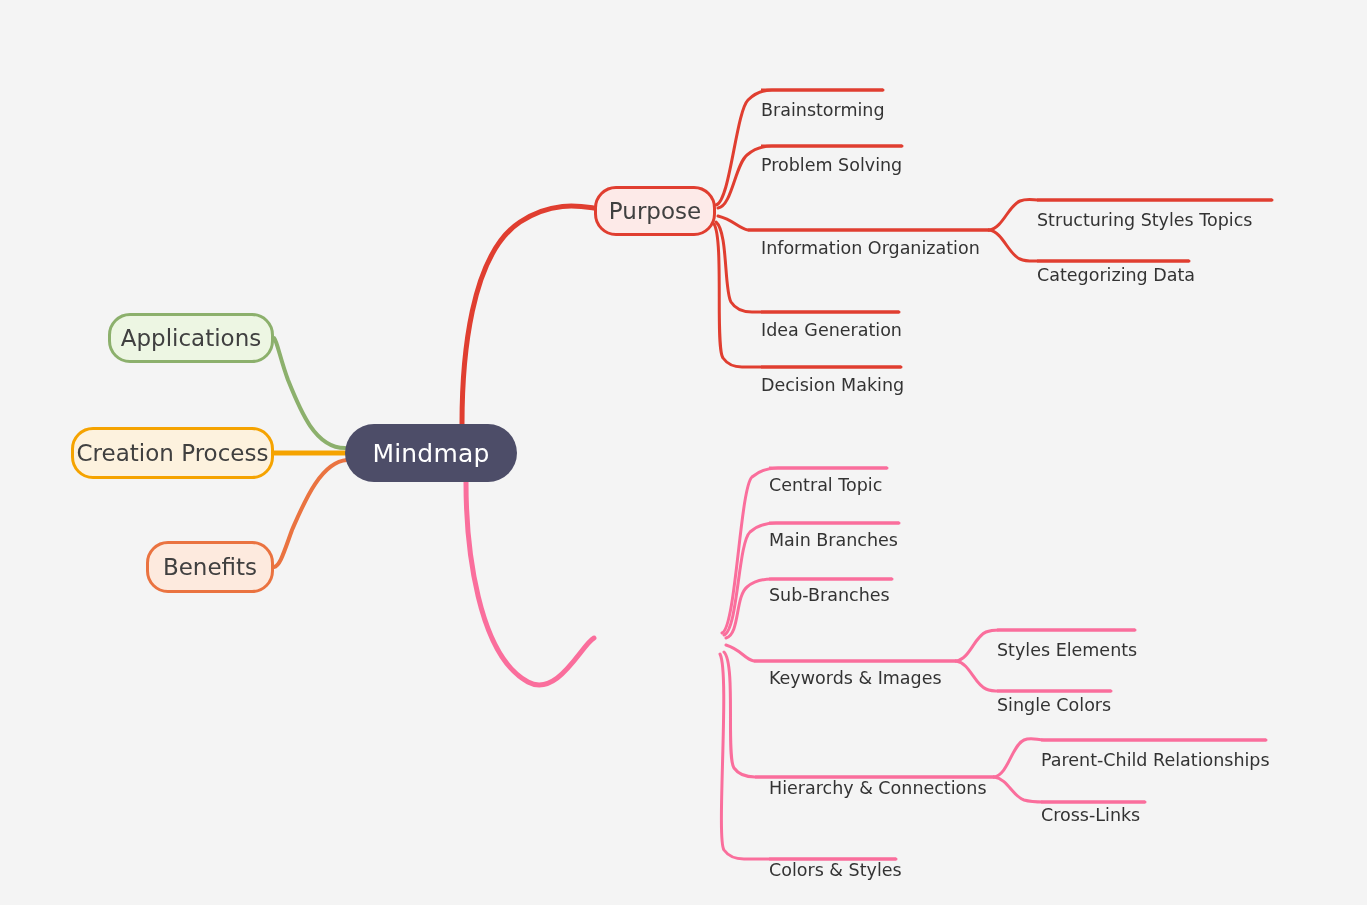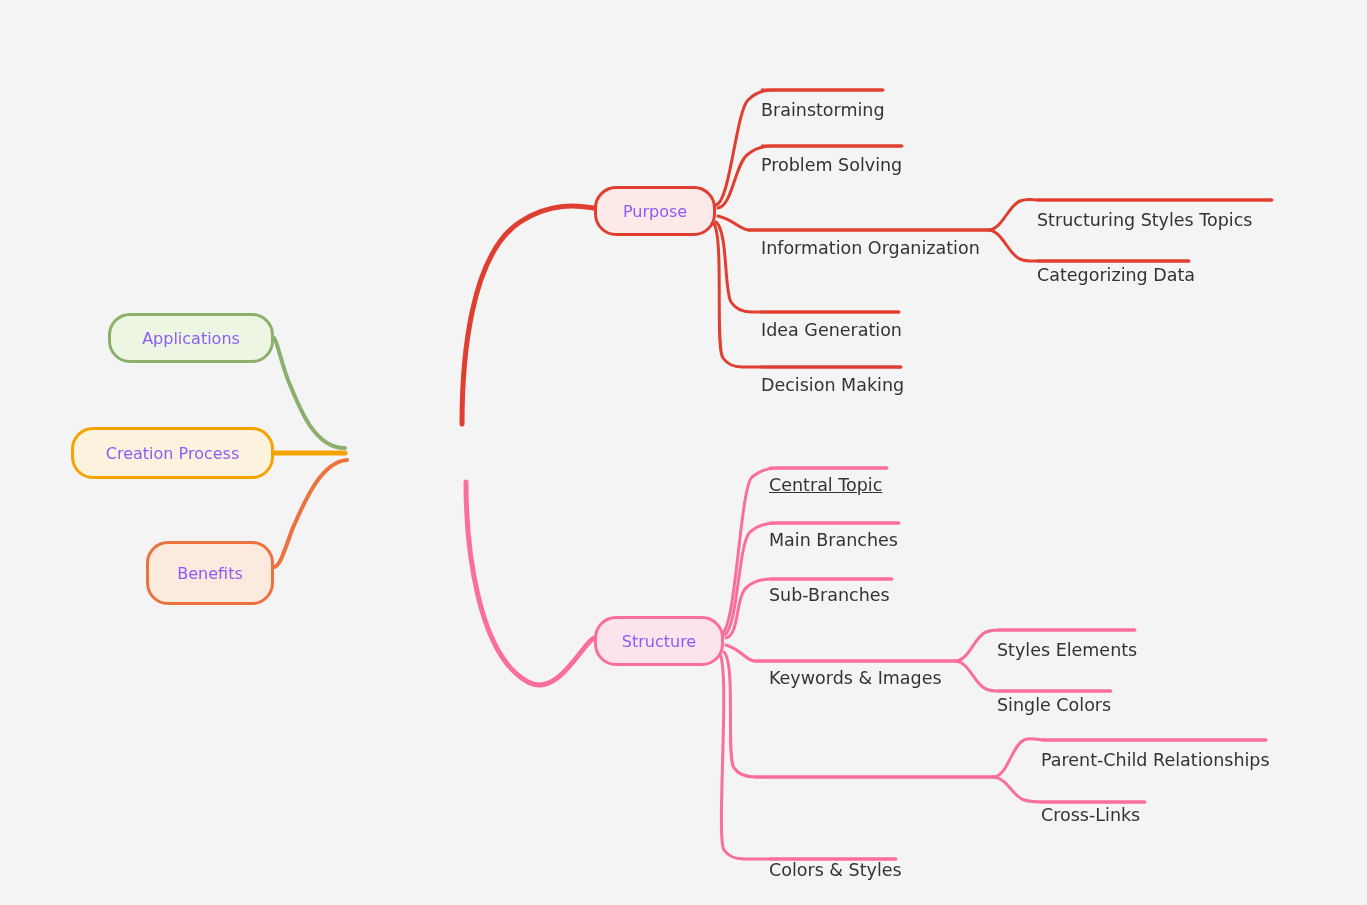--- a/index.html
+++ b/index.html
@@ -36,22 +36,22 @@
     background: #4d4d68;
     color: #ffffff;
     border-radius: 36px;
     font-size: 25px;
     letter-spacing: 0.2px;
   }
   .node-branch {
     border-radius: 22px;
     border-style: solid;
     border-width: 3px;
-    font-size: 16px;
-    color: #8b5cf6;
+    font-size: 23px;
+    color: #404040;
   }
   .node-leaf {
     font-size: 17.5px;
     color: #333333;
     background: transparent;
     justify-content: flex-start;
     align-items: flex-end;
     padding-bottom: 1px;
     margin-top: 31px;
   }
@@ -108,40 +108,40 @@
     <line x1="769" y1="579" x2="892" y2="579" stroke="#fa6e9c" stroke-width="3"></line>
     <line x1="754" y1="661" x2="956" y2="661" stroke="#fa6e9c" stroke-width="3"></line>
     <line x1="755" y1="777" x2="994" y2="777" stroke="#fa6e9c" stroke-width="3"></line>
     <line x1="769" y1="859" x2="896" y2="859" stroke="#fa6e9c" stroke-width="3"></line>
     <line x1="997" y1="630" x2="1135" y2="630" stroke="#fa6e9c" stroke-width="3"></line>
     <line x1="997" y1="691" x2="1111" y2="691" stroke="#fa6e9c" stroke-width="3"></line>
     <line x1="1041" y1="740" x2="1266" y2="740" stroke="#fa6e9c" stroke-width="3"></line>
     <line x1="1041" y1="802" x2="1145" y2="802" stroke="#fa6e9c" stroke-width="3"></line>
   </svg>
 
+  <div class="node node-root" style="left:345px; top:424px; width:172px; height:58px;">
+    <span>Mindmap</span>
+  </div>
 
   <div class="node node-branch" style="left:108px; top:313px; width:166px; height:50px; border-color:#8cb06c; background:#edf6e3;">
     <span>Applications</span>
   </div>
 
   <div class="node node-branch" style="left:71px; top:427px; width:203px; height:52px; border-color:#f5a300; background:#fdf2de;">
     <span>Creation Process</span>
   </div>
 
-  <div class="node node-branch" style="left:146px; top:541px; width:128px; height:64px; border-color:#ea7340; background:#fdeade;">
+  <div class="node node-branch" style="left:146px; top:541px; width:128px; height:52px; border-color:#ea7340; background:#fdeade;">
     <span>Benefits</span>
   </div>
 
   <div class="node node-branch" style="left:594px; top:186px; width:122px; height:50px; border-color:#e03e30; background:#fdeae8;">
     <span>Purpose</span>
   </div>
 
-  <div class="node node-branch" style="left:594px; top:616px; width:130px; height:50px; border-color:#fa6e9c; background:#fde4ec;">
-    <span>Structure</span>
-  </div>
 
   <div class="node node-leaf" style="left:761px; top:66px; height:24px;">
     <span>Brainstorming</span>
   </div>
   <div class="node node-leaf" style="left:761px; top:121px; height:24px;text-align:center;">
     <span>Problem Solving</span>
   </div>
   <div class="node node-leaf" style="left:761px; top:204px; height:24px;">
     <span>Information Organization</span>
   </div>
@@ -151,38 +151,41 @@
   <div class="node node-leaf" style="left:1037px; top:231px; height:24px;">
     <span>Categorizing Data</span>
   </div>
   <div class="node node-leaf" style="left:761px; top:286px; height:24px;">
     <span>Idea Generation</span>
   </div>
   <div class="node node-leaf" style="left:761px; top:341px; height:24px;">
     <span>Decision Making</span>
   </div>
 
-  <div class="node node-leaf" style="left:769px; top:441px; height:24px;text-decoration:underline;">
+  <div class="node node-leaf" style="left:769px; top:441px; height:24px;">
     <span>Central Topic</span>
   </div>
   <div class="node node-leaf" style="left:769px; top:496px; height:24px;">
     <span>Main Branches</span>
   </div>
   <div class="node node-leaf" style="left:769px; top:551px; height:24px;">
     <span>Sub-Branches</span>
   </div>
   <div class="node node-leaf" style="left:769px; top:634px; height:24px;">
     <span>Keywords &amp; Images</span>
   </div>
   <div class="node node-leaf" style="left:997px; top:606px; height:24px;">
     <span>Styles Elements</span>
   </div>
   <div class="node node-leaf" style="left:997px; top:661px; height:24px;">
     <span>Single Colors</span>
   </div>
+  <div class="node node-leaf" style="left:769px; top:744px; height:24px;">
+    <span>Hierarchy &amp; Connections</span>
+  </div>
   <div class="node node-leaf" style="left:1041px; top:716px; height:24px;">
     <span>Parent-Child Relationships</span>
   </div>
   <div class="node node-leaf" style="left:1041px; top:771px; height:24px;">
     <span>Cross-Links</span>
   </div>
   <div class="node node-leaf" style="left:769px; top:826px; height:24px;">
     <span>Colors &amp; Styles</span>
   </div>
 

